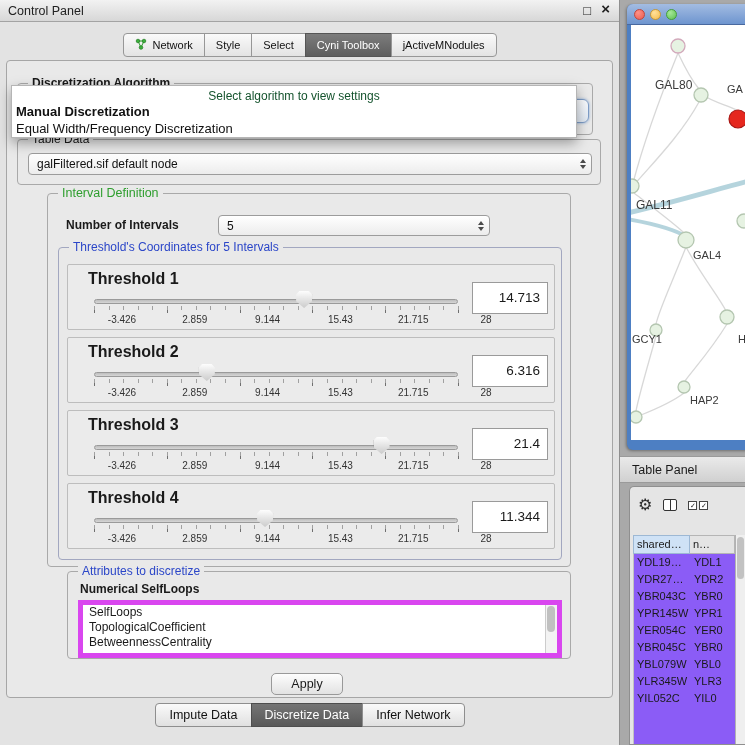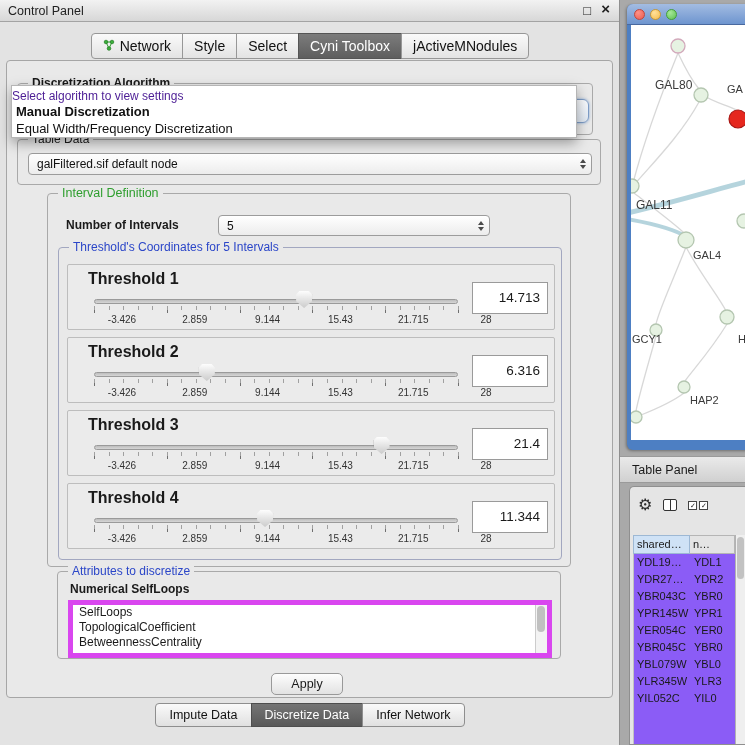--- a/index.html
+++ b/index.html
@@ -17,21 +17,21 @@
   .cp-titlebar { position:absolute; left:0; top:0; right:0; height:22px; background:linear-gradient(#f2f2f2,#d7d7d7); border-bottom:1px solid #a3a3a3; }
   .cp-title { position:absolute; left:8px; top:4px; font-size:12.5px; color:#222; }
   .win-btn { position:absolute; top:3px; font-size:13px; color:#222; cursor:default; line-height:16px; }
   .win-btn.min { right:28px; }
   .win-btn.close { right:9px; font-weight:700; font-size:15px; top:1px; }
 
   
   .tabs-top { position:absolute; left:0; top:33px; width:620px; display:flex; justify-content:center; }
   .tab {
     border:1px solid #979797; margin-left:-1px; padding:4px 11px 4px 11px;
-    font-size:14px; background:linear-gradient(#fafafa,#e3e3e3); color:#111;
+    font-size:11px; background:linear-gradient(#fafafa,#e3e3e3); color:#111;
     display:flex; align-items:center; white-space:nowrap;
   }
   .tab:first-child { border-radius:4px 0 0 4px; margin-left:0; }
   .tab:last-child { border-radius:0 4px 4px 0; }
   .tab.selected { background:linear-gradient(#7c7c7c,#5e5e5e); color:#fff; border-color:#555;align-items:center; }
   .tab .net-ico { margin-right:5px; display:inline-block; }
 
   
   .content-panel { position:absolute; left:6px; top:60px; width:607px; height:638px; border:1px solid #a6a6a6; border-radius:4px; background:#e9e9e9; }
 
@@ -39,21 +39,21 @@
   .legend { position:absolute; top:-8px; left:10px; background:#e9e9e9; padding:0 4px; font-size:12px; white-space:nowrap; }
   .legend.bold { font-weight:700; }
   .legend.green { color:#2e9e2e; font-size:12.5px; }
   .legend.blue { color:#2b46c8; font-size:12px; }
 
   .group-disc { left:10px; top:22px; width:576px; height:52px; }
 
   
   .algo-popup { position:absolute; left:4px; top:24px; width:566px; height:53px; background:#fff;
     border:1px solid #b5b5b5; box-shadow:0 5px 12px rgba(0,0,0,.35); z-index:30; }
-  .popup-placeholder { position:absolute; left:0; top:3px; width:100%; text-align:left; color:#4c1d95; font-size:12px; }
+  .popup-placeholder { position:absolute; left:0; top:3px; width:100%; text-align:center; color:#14532d; font-size:12px; }
   .popup-opt { position:absolute; left:4px; font-size:13px; color:#111; white-space:nowrap; }
   .popup-opt.b { top:18px; font-weight:700; }
   .popup-opt.r { top:35px; }
 
   .combo-remnant { position:absolute; left:548px; top:38px; width:34px; height:24px; z-index:20;
     border:1px solid #7d9cc6; border-radius:6px; background:linear-gradient(#f8fafd,#dfe7f1);
     box-shadow:0 0 3px #86a8d4; }
 
   
   .combo { position:absolute; background:linear-gradient(#ffffff,#ececec); border:1px solid #9c9c9c; border-radius:4px;
@@ -81,21 +81,21 @@
     filter:drop-shadow(0 0 1px #6f6f6f); }
   .ticks-major { position:absolute; left:26px; top:41px; width:366px; height:7px;
     background:repeating-linear-gradient(to right,#6f6f6f 0 1px,transparent 1px 72.8px); }
   .ticks-minor { position:absolute; left:26px; top:41px; width:366px; height:4px;
     background:repeating-linear-gradient(to right,#a0a0a0 0 1px,transparent 1px 14.56px); }
   .scale-labels { position:absolute; left:26px; top:49px; width:364px; height:12px; }
   .scale-labels span { position:absolute; top:0; transform:translateX(-50%); font-size:10px; color:#333; white-space:nowrap;margin-left:28px; }
   .t-value { position:absolute; left:404px; top:17px; width:76px; height:32px; background:#fff; border:1px solid #9a9a9a;
     font-size:13.5px; line-height:30px; text-align:right; padding-right:7px; }
 
-  .group-attrs { left:50px; top:510px; width:504px; height:88px; }
+  .group-attrs { left:60px; top:510px; width:504px; height:88px; }
   .attrs-title { position:absolute; left:12px; top:10px; font-size:12px; font-weight:700; }
   .attr-list { position:absolute; left:10px; top:28px; width:484px; height:58px; background:#fff; border:5px solid #d946ef; overflow:hidden; }
   .attr-item { font-size:12px; line-height:15px; padding-left:6px; white-space:nowrap; }
   .attr-scroll { position:absolute; right:0; top:0; bottom:0; width:12px; background:#f3f3f3; border-left:1px solid #ccc; }
   .attr-thumb { position:absolute; top:1px; left:1px; width:8px; height:26px; background:#c0c0c0; border-radius:4px; }
 
   .apply-btn { position:absolute; left:264px; top:612px; width:72px; height:22px;
     background:linear-gradient(#fdfdfd,#e2e2e2); border:1px solid #999; border-radius:5px;
     font-size:12.5px; text-align:center; line-height:20px; cursor:default; }
 

